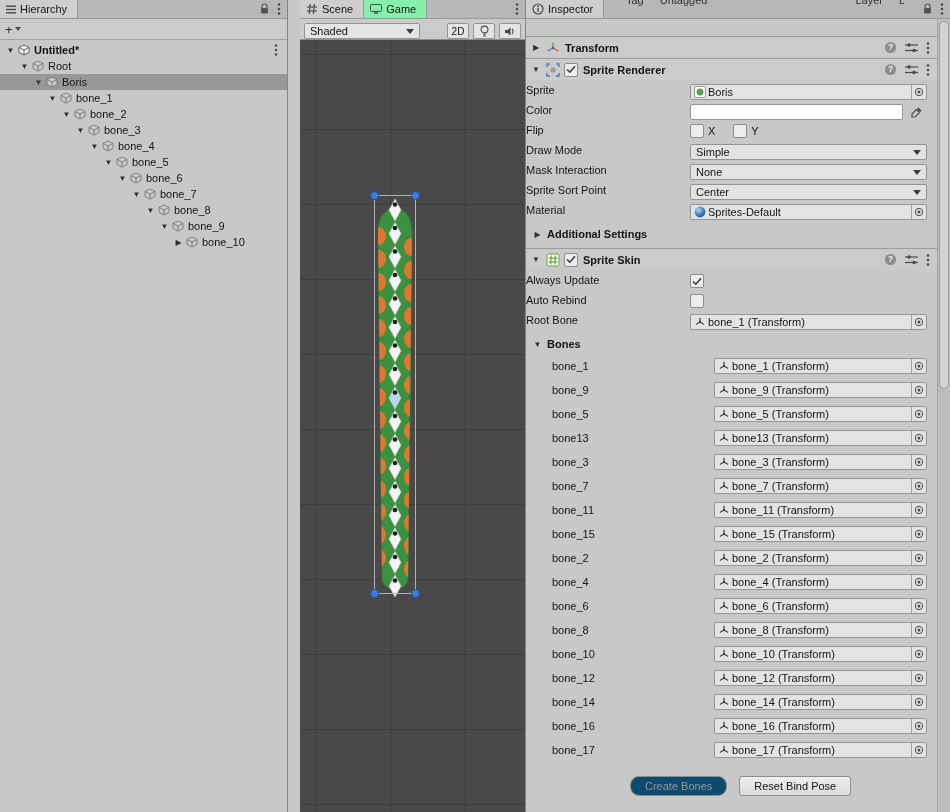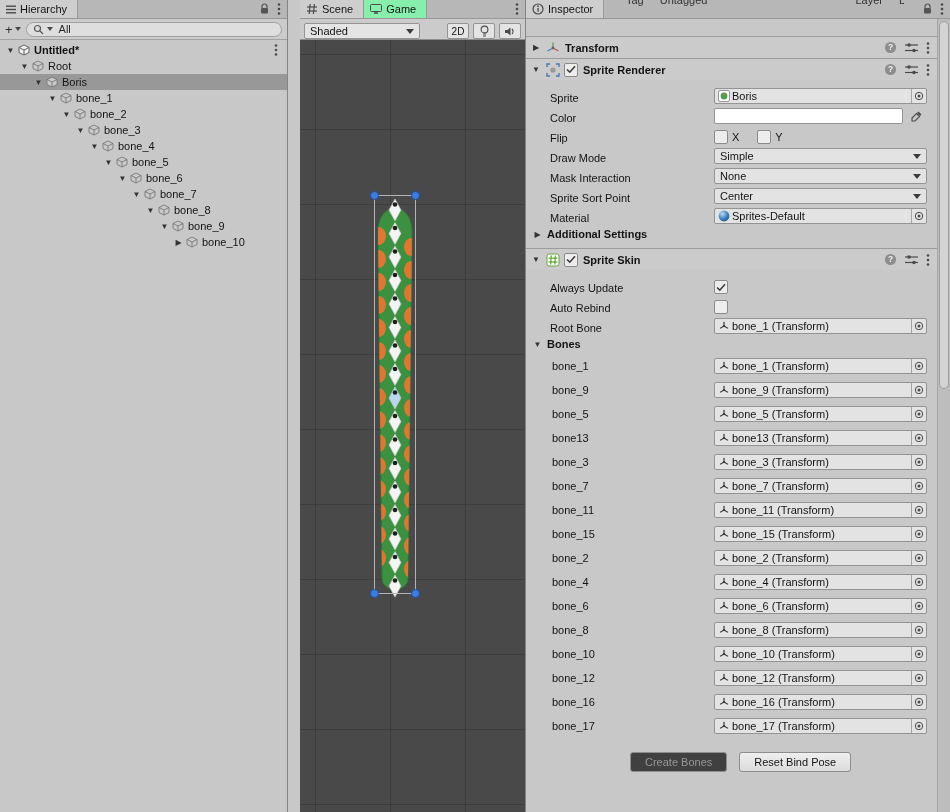--- a/index.html
+++ b/index.html
@@ -56,41 +56,41 @@
   .insp-body { flex:1; position:relative; overflow:hidden; background:#c8c8c8; }
   .insp-scroll { position:absolute; left:0; top:0; right:13px; bottom:0; overflow:hidden; }
   .vscrollbar { position:absolute; right:0; top:0; bottom:0; width:13px; background:#bdbdbd; border-left:1px solid #a5a5a5; }
   .vscroll-thumb { position:absolute; left:1px; right:1px; top:2px; height:368px; background:#d3d3d3; border:1px solid #9e9e9e; border-radius:6px; }
   .insp-gap { height:17px; }
   .comp-header { height:22px; display:flex; align-items:center; border-top:1px solid #9b9b9b; background:#cbcbcb; padding:0 4px; gap:4px; }
   .comp-header .fold { width:12px; }
   .comp-title { font-weight:bold; margin-left:1px; }
   .comp-right { margin-left:auto; display:flex; align-items:center; gap:8px; padding-right:3px; }
   .section { padding-top:4px; padding-bottom:4px; }
-  .irow { min-height:20px; display:flex; align-items:flex-end; padding-left:24px; padding-right:10px; }
+  .irow { min-height:20px; display:flex; align-items:flex-start; padding-right:10px; }
   .ilabel { width:164px; flex:none; }
   .ictrl { flex:1; display:flex; align-items:center; min-width:0; gap:4px; }
   .dropdown { height:16px; flex:1; background:#e3e3e3; border:1px solid #949494; border-radius:2px; display:flex; align-items:center; padding:0 5px; }
   .objfield { height:16px; flex:1; background:#e3e3e3; border:1px solid #949494; border-radius:2px; display:flex; align-items:center; overflow:hidden; }
   .obj-icon { width:17px; flex:none; display:flex; justify-content:center; align-items:center; }
   .obj-text { flex:1; white-space:nowrap; overflow:hidden; }
   .obj-picker { width:15px; flex:none; align-self:stretch; border-left:1px solid #a3a3a3; display:flex; align-items:center; justify-content:center; }
   .checkbox { width:14px; height:14px; background:#ededed; border:1px solid #8b8b8b; border-radius:2px; display:inline-flex; align-items:center; justify-content:center; flex:none; }
   .checkbox svg { display:none; }
   .checkbox.checked svg { display:block; }
   .flip-label { margin-right:14px; }
   .colorfield { height:16px; flex:1; background:#ffffff; border:1px solid #949494; border-radius:2px; }
   .eyedropper { width:20px; display:flex; justify-content:center; flex:none; }
   .foldrow { height:20px; display:flex; align-items:center; padding-left:5px; gap:3px; }
   .ftitle { font-weight:bold; }
   .bone-row { height:24px; display:flex; align-items:center; padding-left:26px; padding-right:10px; }
   .bone-label { width:162px; flex:none; }
   .skin-footer { display:flex; gap:12px; padding:14px 0 0 104px; }
   .btn { height:20px; padding:0 14px; background:linear-gradient(#efefef,#dbdbdb); border:1px solid #8e8e8e; border-radius:3px; display:flex; align-items:center; }
-  .btn.disabled { color:#979797; background:#404040; }
+  .btn.disabled { color:#979797; background:#0c4a6e;border-radius:9px; }
 </style>
 </head>
 <body>
 
 <div id="app">
 
   <div class="panel hierarchy">
     <div class="tabbar">
       <div class="tab">
         <span class="iconbox">
@@ -115,30 +115,20 @@
               <circle cx="2" cy="7" r="1.3" fill="#4a4a4a"></circle>
               <circle cx="2" cy="11.5" r="1.3" fill="#4a4a4a"></circle>
             </svg>
         </span>
       </div>
     </div>
     <div class="hier-toolbar">
       <div class="plus-btn">
         <span>+</span>
         <span class="caret-down"></span>
-      </div>
-      <div class="searchbox">
-        <span class="iconbox">
-          <svg width="11" height="11" viewBox="0 0 11 11">
-              <circle cx="4.5" cy="4.5" r="3" fill="none" stroke="#555" stroke-width="1.2"></circle>
-              <line x1="7" y1="7" x2="10" y2="10" stroke="#555" stroke-width="1.2"></line>
-            </svg>
-        </span>
-        <span class="caret-down"></span>
-        <span class="search-text">All</span>
       </div>
     </div>
     <div class="tree">
         <div class="tree-row scene-row" style="padding-left: 4px;">
     <span class="fold">▼</span>
 
     <span class="tree-icon scene-icon">
       <svg width="12" height="12" viewBox="0 0 12 12">
               <path d="M6 1 L11 3.5 V8.5 L6 11 L1 8.5 V3.5 Z" fill="#f0f0f0" stroke="#555" stroke-width="0.9"></path>
               <path d="M1 3.5 L6 6 L11 3.5 M6 6 V11" fill="none" stroke="#555" stroke-width="0.9"></path>
@@ -1066,20 +1056,42 @@
         <span class="obj-picker">
                       <svg width="10" height="10" viewBox="0 0 10 10">
                         <circle cx="5" cy="5" r="3.7" fill="none" stroke="#4a4a4a"></circle>
                         <circle cx="5" cy="5" r="1.5" fill="#4a4a4a"></circle>
                       </svg>
                     </span>
       </div>
     </div>
   </div>
               <div class="bone-row">
+    <span class="bone-label">bone_14</span>
+    <div class="ictrl">
+      <div class="objfield">
+        <span class="obj-icon">
+          <svg width="10" height="10" viewBox="0 0 10 10">
+                        <line x1="5" y1="5" x2="5" y2="0.8" stroke="#2f2f2f" stroke-width="1.1"></line>
+                        <line x1="5" y1="5" x2="9" y2="7.4" stroke="#2f2f2f" stroke-width="1.1"></line>
+                        <line x1="5" y1="5" x2="1" y2="7.4" stroke="#2f2f2f" stroke-width="1.1"></line>
+                        <circle cx="5" cy="5" r="1.1" fill="#2f2f2f"></circle>
+                      </svg>
+        </span>
+        <span class="obj-text">bone_14 (Transform)</span>
+        <span class="obj-picker">
+                      <svg width="10" height="10" viewBox="0 0 10 10">
+                        <circle cx="5" cy="5" r="3.7" fill="none" stroke="#4a4a4a"></circle>
+                        <circle cx="5" cy="5" r="1.5" fill="#4a4a4a"></circle>
+                      </svg>
+                    </span>
+      </div>
+    </div>
+  </div>
+              <div class="bone-row">
     <span class="bone-label">bone_16</span>
     <div class="ictrl">
       <div class="objfield">
         <span class="obj-icon">
           <svg width="10" height="10" viewBox="0 0 10 10">
                         <line x1="5" y1="5" x2="5" y2="0.8" stroke="#2f2f2f" stroke-width="1.1"></line>
                         <line x1="5" y1="5" x2="9" y2="7.4" stroke="#2f2f2f" stroke-width="1.1"></line>
                         <line x1="5" y1="5" x2="1" y2="7.4" stroke="#2f2f2f" stroke-width="1.1"></line>
                         <circle cx="5" cy="5" r="1.1" fill="#2f2f2f"></circle>
                       </svg>

